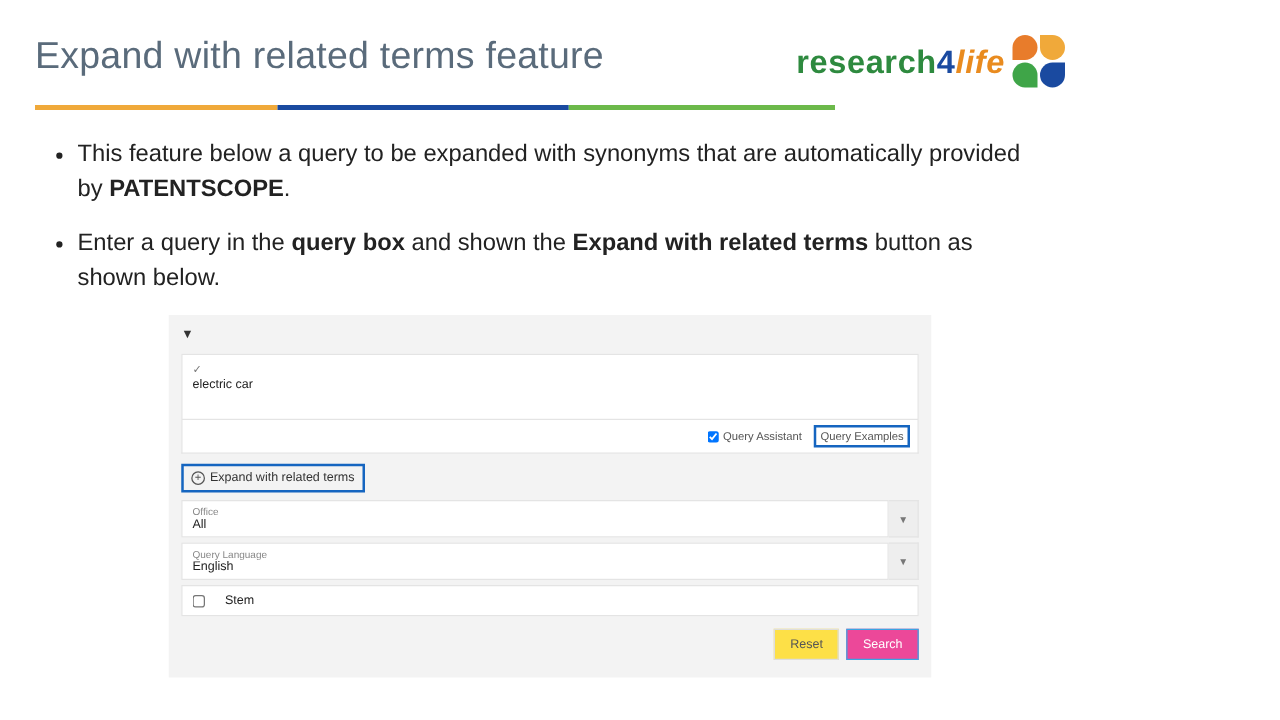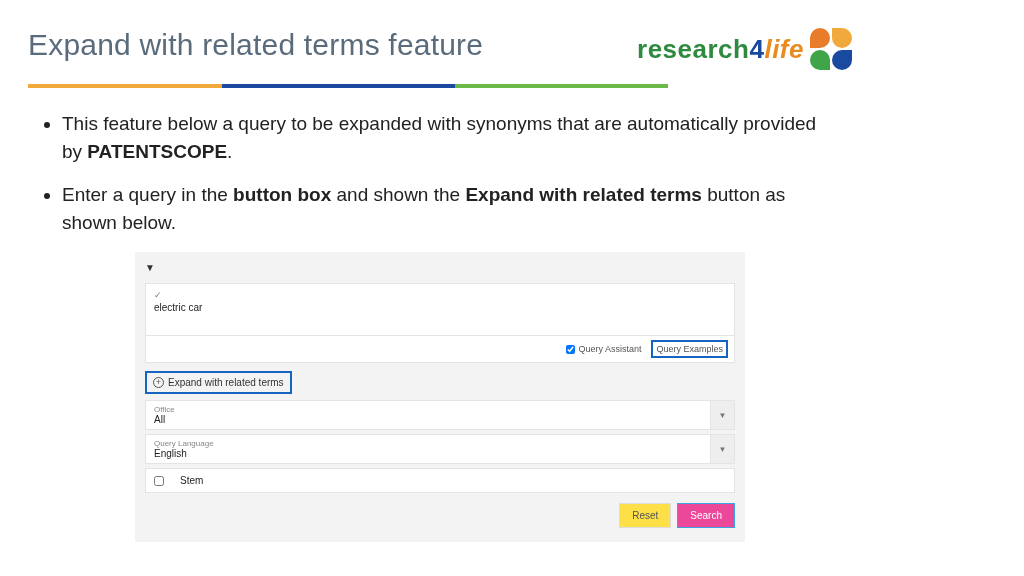--- a/index.html
+++ b/index.html
@@ -72,21 +72,21 @@
     <div class="s1"></div>
       <div class="s2"></div>
       <div class="s3"></div>
   </div>
 
   <ul class="bullets">
     <li>
       <span>This feature below a query to be expanded with synonyms that are automatically provided by </span><b>PATENTSCOPE</b><span>.</span>
     </li>
     <li>
-      <span>Enter a query in the </span><b>button box</b><span> and shown the </span><b>Expand with related terms</b><span> button as shown below.</span>
+      <span>Enter a query in the </span><b>query box</b><span> and shown the </span><b>Expand with related terms</b><span> button as shown below.</span>
     </li>
   </ul>
 
   <div class="shot-wrap">
     <div class="shot">
 
       <div class="shot-title">
         <span class="caret">▼</span>
       </div>
 

